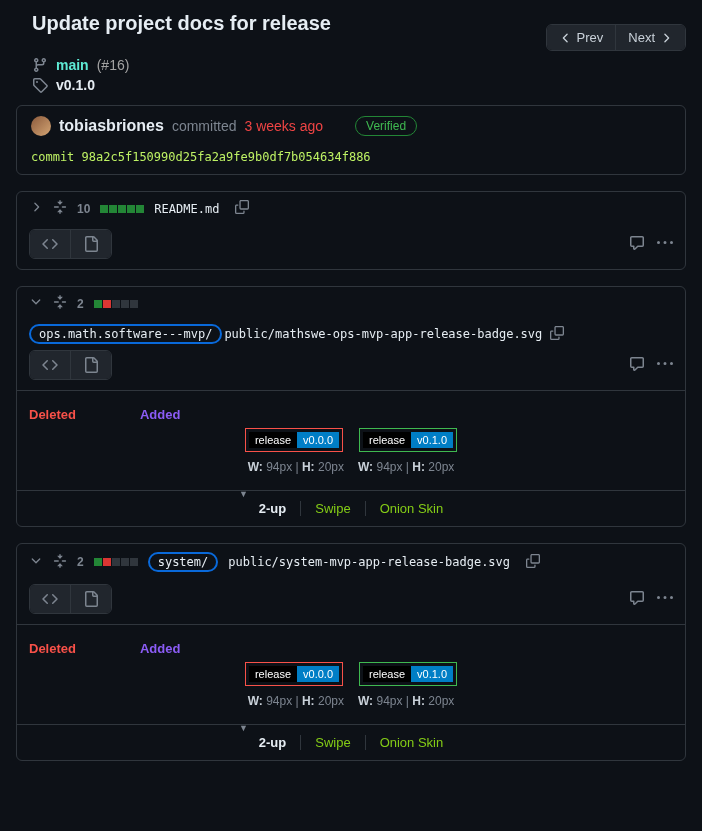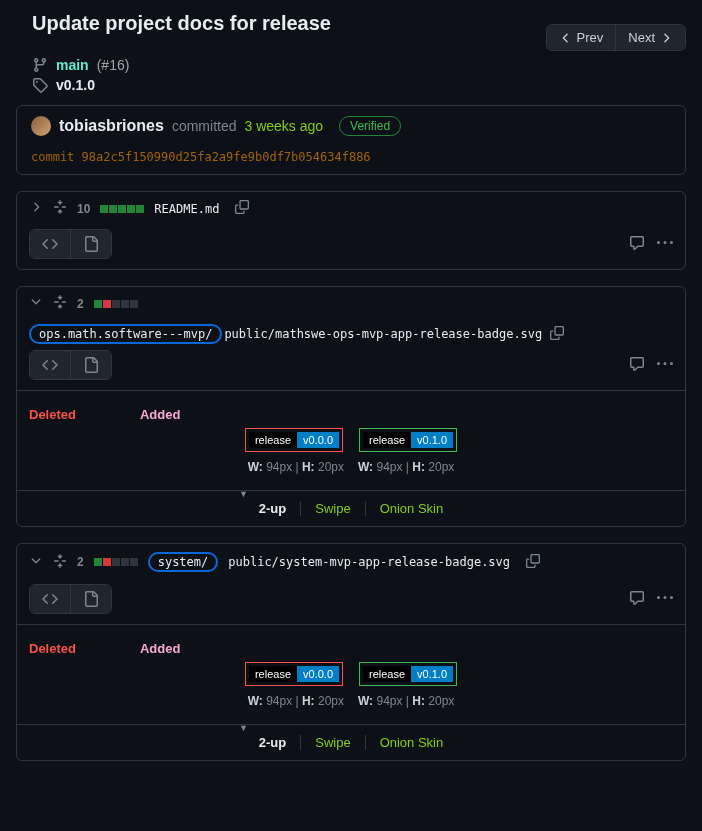--- a/index.html
+++ b/index.html
@@ -65,34 +65,34 @@
       align-items: center;
       gap: 8px;
     }
     .avatar {
       width: 20px; height: 20px;
       border-radius: 50%;
       background: linear-gradient(135deg, #8b5a3c, #d4a574);
       flex-shrink: 0;
     }
     .author { font-weight: 600; color: #e6edf3; font-size: 16px; }
-    .commit-time { color: #84cc16; }
+    .commit-time { color: #ef4444; }
     .committed { color: #7d8590; }
     .verified-badge {
       border: 1px solid #238636;
       border-radius: 2em;
       padding: 2px 10px;
       color: #3fb950;
       font-size: 12px;
-      margin-left: 8px;
+      margin-left: 24px;
     }
     .commit-sha {
       font-family: ui-monospace, SFMono-Regular, Menlo, monospace;
       font-size: 12px;
-      color: #a16207;
+      color: #bef264;
       margin-top: 14px;
     }
     .file-block {
       border: 1px solid #30363d;
       border-radius: 6px;
       margin-top: 16px;
     }
     .file-header {
       display: flex;
       align-items: center;
@@ -140,21 +140,21 @@
       border-top: 1px solid #30363d;
       padding: 16px 12px;
     }
     .diff-labels {
       display: flex;
       justify-content: flex-start;
       gap: 64px;
       margin-bottom: 6px;
     }
     .deleted-label { color: #f85149; font-weight: 600; font-size: 13px; }
-    .added-label { color: #f9a8d4; font-weight: 600; font-size: 13px; }
+    .added-label { color: #8b5cf6; font-weight: 600; font-size: 13px; }
     .badges-row {
       display: flex;
       justify-content: center;
       gap: 16px;
       margin-bottom: 8px;
     }
     .badge-container {
       border: 1px solid;
       padding: 3px;
     }

